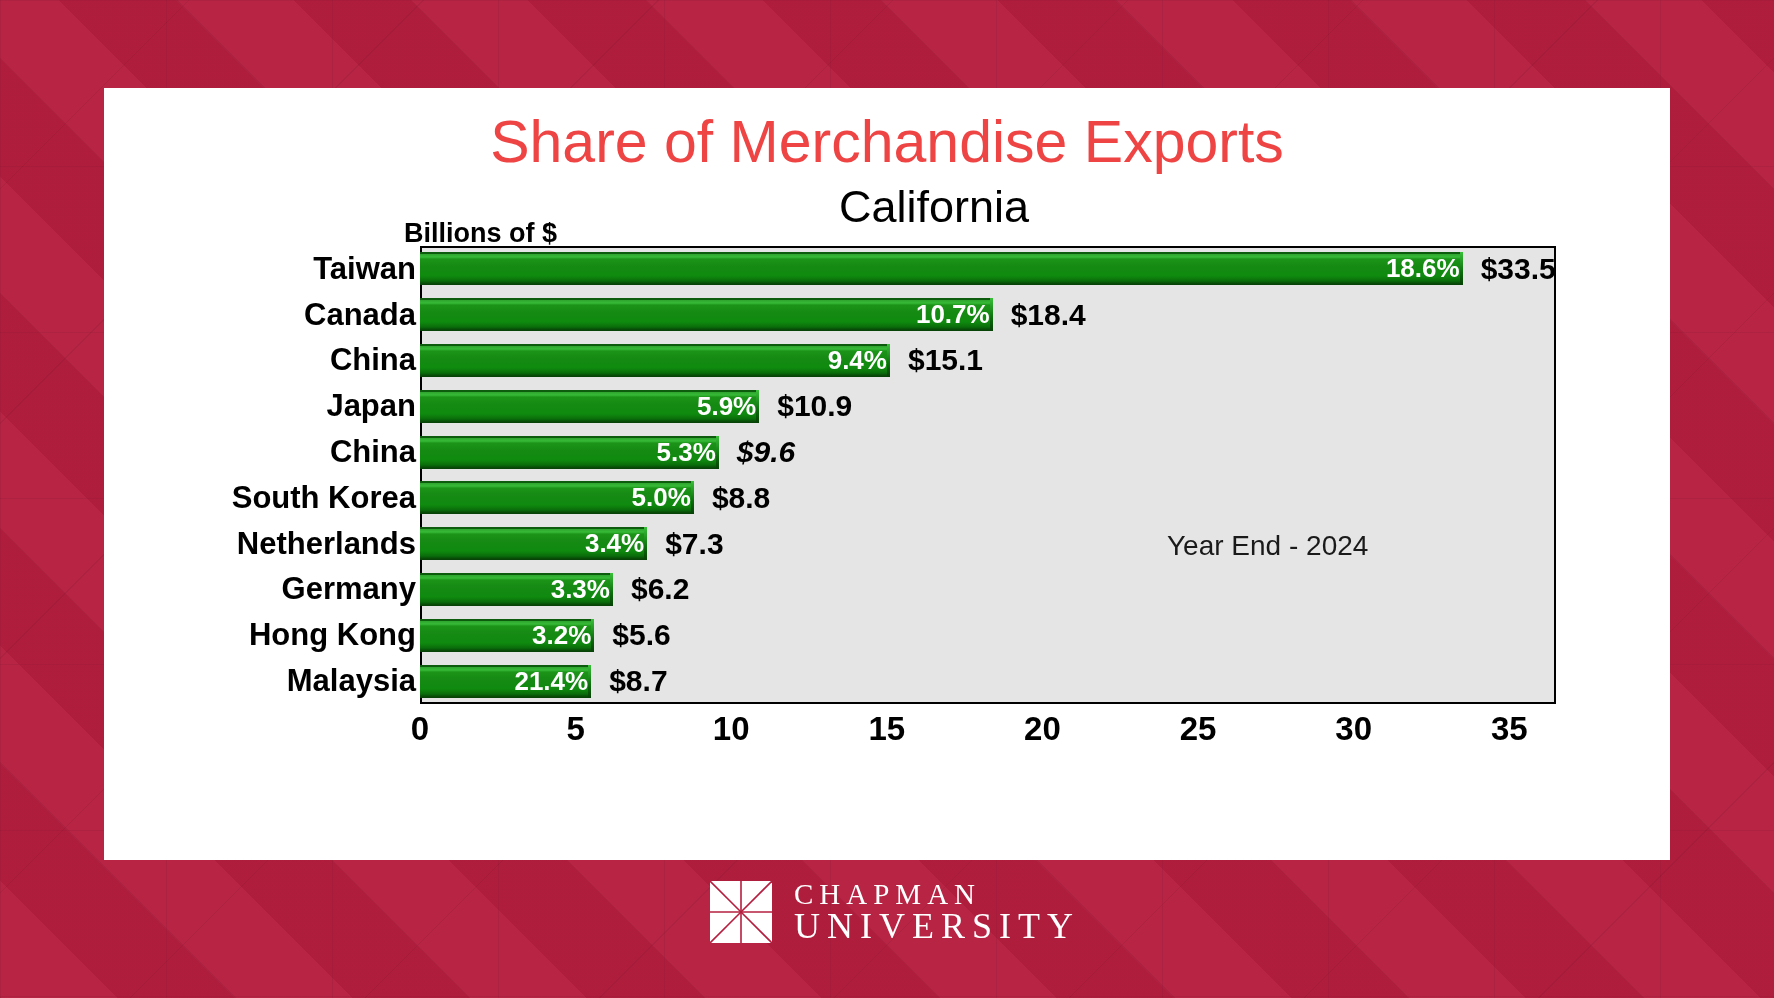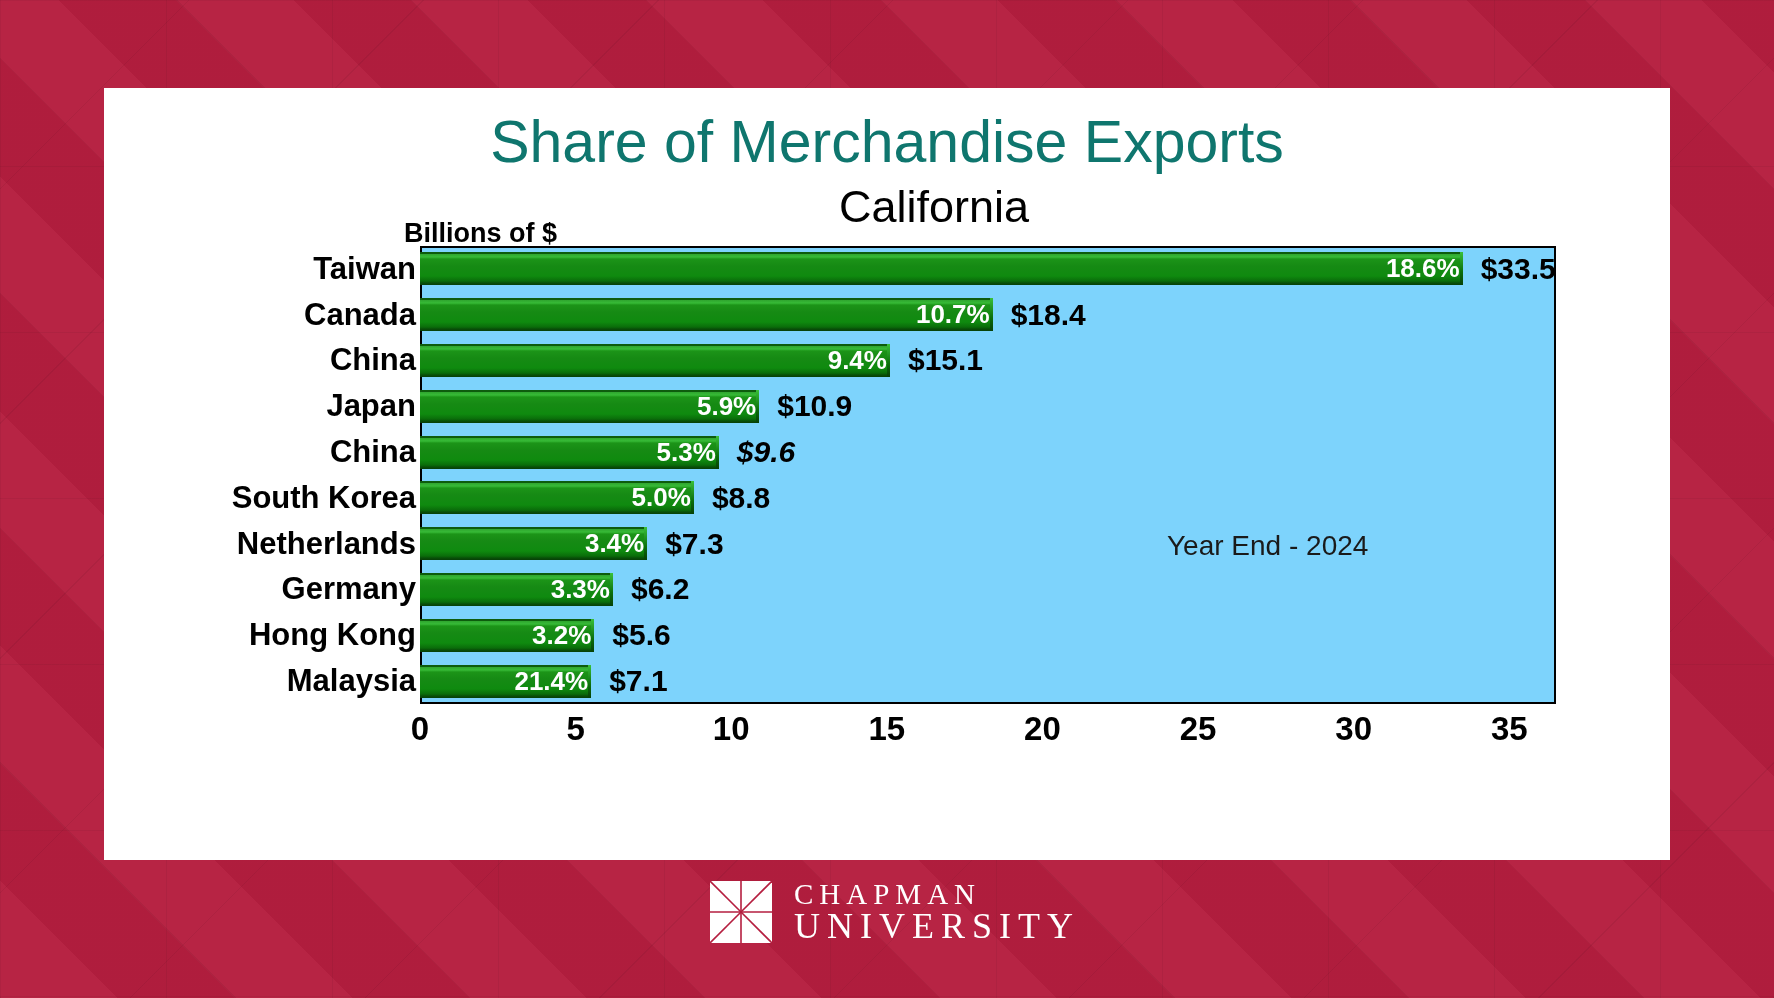--- a/index.html
+++ b/index.html
@@ -54,21 +54,21 @@
 
   
   .chart-title {
     position: absolute;
     left: 0;
     top: 25px;
     width: 1566px;
     text-align: center;
     font-size: 59px;
     line-height: 1;
-    color: #0f766e;
+    color: #ef4444;
     white-space: nowrap;
     font-weight: 400;
   }
   .chart-subtitle {
     position: absolute;
     left: 0;
     top: 96px;
     width: 1566px;
     text-align: center;
     font-size: 45px;
@@ -88,21 +88,21 @@
     white-space: nowrap;
   }
 
   
   .plot {
     position: absolute;
     left: 316px;
     top: 158px;
     width: 1136px;
     height: 458px;
-    background: #7dd3fc;
+    background: #e5e5e5;
     border: 2px solid #000000;
     box-sizing: border-box;
   }
 
   .annotation {
     position: absolute;
     left: 745px;
     top: 282px;
     font-size: 28px;
     color: #1a1a1a;
@@ -316,21 +316,21 @@
           <div class="bar" style="width: 174.29px;">
             <span class="bar-pct">3.2%</span>
           </div>
           <div class="bar-value" style="left: 180.29px;">$5.6</div>
         </div>
         <div class="row">
           <div class="cat-label">Malaysia</div>
           <div class="bar" style="width: 171.178px;">
             <span class="bar-pct">21.4%</span>
           </div>
-          <div class="bar-value" style="left: 177.178px;">$7.1</div>
+          <div class="bar-value" style="left: 177.178px;">$8.7</div>
         </div>
       </div>
 
     <div class="xaxis" id="xaxis">
         <span class="xtick" style="left: 0px;">0</span>
         <span class="xtick" style="left: 155.616px;">5</span>
         <span class="xtick" style="left: 311.233px;">10</span>
         <span class="xtick" style="left: 466.849px;">15</span>
         <span class="xtick" style="left: 622.466px;">20</span>
         <span class="xtick" style="left: 778.082px;">25</span>

